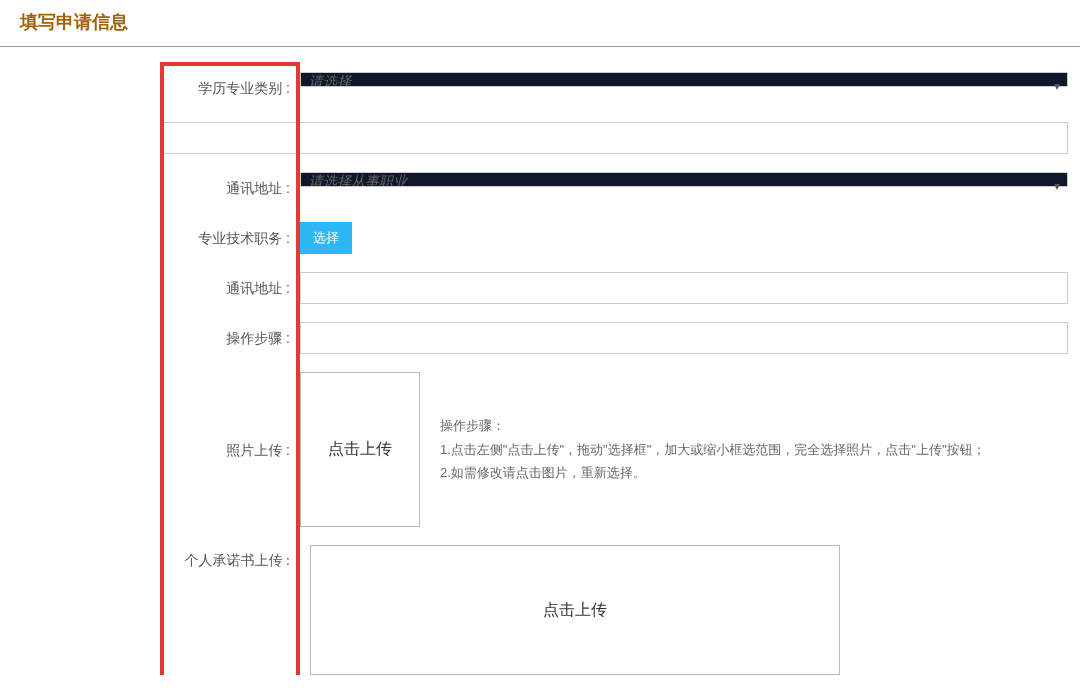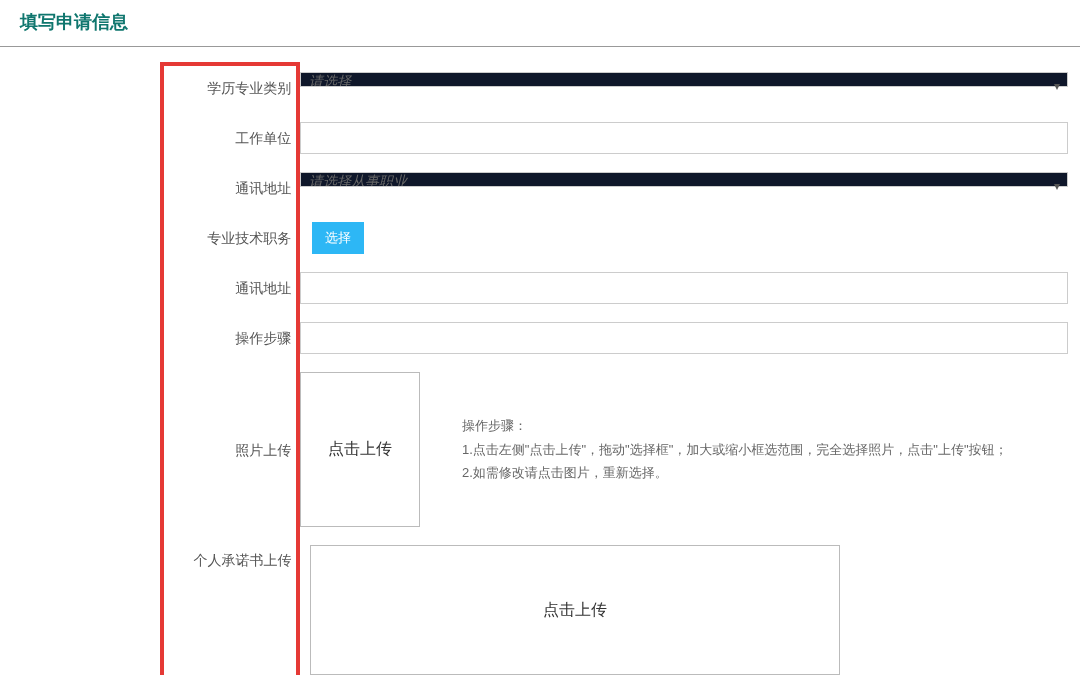--- a/index.html
+++ b/index.html
@@ -8,21 +8,21 @@
       padding: 0;
     }
     body {
       font-family: "Microsoft YaHei", Arial, sans-serif;
       font-size: 14px;
       background: #fff;
       color: #333;
       width: 1080px;
     }
     .page-title {
-      color: #0f766e;
+      color: #a16207;
       font-size: 18px;
       font-weight: bold;
       padding: 10px 20px 12px;
     }
     .divider {
       border-top: 1px solid #999;
       margin-bottom: 25px;
     }
     .form-wrap {
       position: relative;
@@ -30,21 +30,21 @@
       padding-right: 12px;
     }
     .form-row {
       display: flex;
       align-items: flex-start;
       margin-bottom: 18px;
     }
     .label-col {
       width: 140px;
       text-align: right;
-      padding-right: 1px;
+      padding-right: 10px;
       color: #555;
       line-height: 32px;
       flex-shrink: 0;
     }
     .field-col {
       flex: 1;
     }
     .select {
       width: 100%;
       height: 15px;
@@ -78,21 +78,20 @@
       padding: 0 8px;
       font-size: 14px;
     }
     .btn-select {
       background: #2db7f5;
       color: #fff;
       border: 1px solid #2db7f5;
       padding: 6px 12px;
       font-size: 13px;
       cursor: pointer;
-      margin-left: 12px;
     }
     .upload-row {
       align-items: stretch;
     }
     .upload-row .label-col {
       display: flex;
       align-items: center;
       justify-content: flex-end;
     }
     .upload-box {
@@ -101,21 +100,21 @@
       border: 1px solid #bbb;
       display: flex;
       align-items: center;
       justify-content: center;
       font-size: 16px;
       color: #333;
       cursor: pointer;
       flex-shrink: 0;
     }
     .upload-hint {
-      margin-left: 42px;
+      margin-left: 20px;
       color: #666;
       font-size: 13px;
       line-height: 1.8;
       align-self: center;
     }
     .commit-upload-box {
       flex: 1;
       height: 130px;
       max-width: 530px;
       border: 1px solid #bbb;
@@ -153,21 +152,20 @@
       <div class="select-wrap">
         <select class="select">
           <option>请选择</option>
         </select>
       </div>
     </div>
   </div>
 
 
   <div class="form-row">
-    <div class="label-col">工作单位 :</div>
     <div class="field-col">
       <input class="text-input" type="text" value="" style="">
     </div>
   </div>
 
   <div class="form-row">
     <div class="label-col">通讯地址 :</div>
     <div class="field-col">
       <div class="select-wrap">
         <select class="select">

